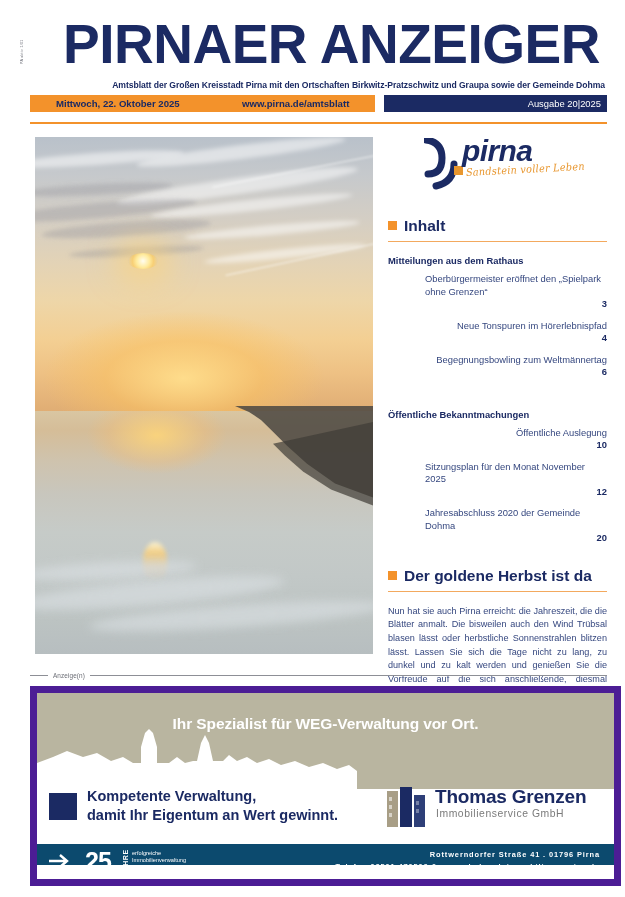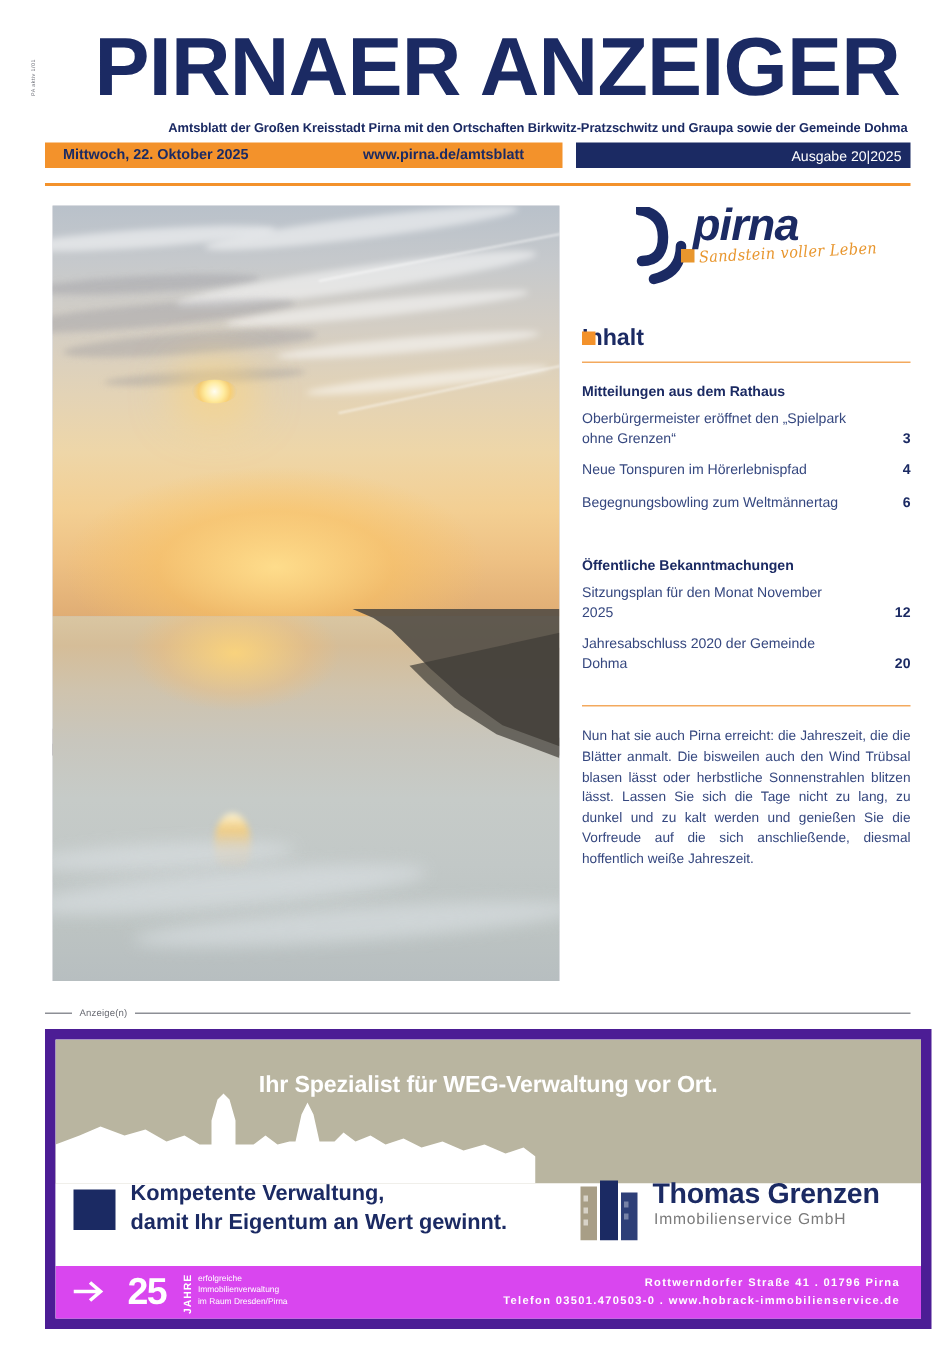--- a/index.html
+++ b/index.html
@@ -84,21 +84,21 @@
   }
   .datebar-orange {
     position: absolute;
     left: 0; top: 0;
     width: 345px;
     height: 17px;
     background: #f3922b;
   }
   .datebar-date {
     position: absolute;
-    left: 12px;
+    left: 26px;
     top: 3px;
     font-size: 9.6px;
     font-weight: 700;
     color: #1b2a63;
     white-space: nowrap;
     text-align: right;
   }
   .datebar-url {
     position: absolute;
     left: 212px;
@@ -292,20 +292,21 @@
     position: absolute;
     left: 66px;
     top: 34px;
     width: 9px;
     height: 9px;
     background: #e8962e;
   }
 
   .section-head {
     position: relative;
+    padding-left: 16px;
     font-size: 15.5px;
     font-weight: 700;
     color: #1b2a63;
     line-height: 18px;
   }
   .section-head::before {
     content: "";
     position: absolute;
     left: 0;
     top: 4px;
@@ -328,20 +329,21 @@
   }
   .toc-item {
     position: relative;
     display: flex;
     align-items: flex-end;
     justify-content: space-between;
     font-size: 9.4px;
     line-height: 12.5px;
     color: #35477f;
     margin-bottom: 9px;
+    flex-direction: column;
   }
   .toc-label {
     max-width: 182px;
     font-weight: 400;
   }
   .toc-page {
     font-size: 9.4px;
     font-weight: 700;
     color: #1b2a63;
     flex: 0 0 auto;
@@ -481,22 +483,22 @@
     font-size: 10.4px;
     color: #7a7a7a;
     letter-spacing: .55px;
     white-space: nowrap;
   }
   .ad-bot {
     position: absolute;
     left: 0;
     top: 151px;
     width: 577px;
-    height: 41px;
-    background: #d946ef;
+    height: 21px;
+    background: #0c4a6e;
   }
   .ad-arrow {
     position: absolute;
     left: 12px;
     top: 9px;
     width: 22px;
     height: 16px;
   }
   .ad-25 {
     position: absolute;
@@ -635,30 +637,35 @@
           <span class="toc-label">Begegnungsbowling zum Weltmännertag</span>
           <span class="toc-page">6</span>
         </div>
       </div>
 
       <div style="height:8px"></div>
 
       <div>
         <div class="toc-group-title">Öffentliche Bekanntmachungen</div>
         <div class="toc-item">
+          <span class="toc-label">Öffentliche Auslegung</span>
+          <span class="toc-page">10</span>
+        </div>
+        <div class="toc-item">
           <span class="toc-label">Sitzungsplan für den Monat November 2025</span>
           <span class="toc-page">12</span>
         </div>
         <div class="toc-item">
           <span class="toc-label">Jahresabschluss 2020 der Gemeinde Dohma</span>
           <span class="toc-page">20</span>
         </div>
       </div>
 
       <div class="article-head">
+        <div class="section-head">Der goldene Herbst ist da</div>
         <div class="section-rule"></div>
         <div class="article-body">Nun hat sie auch Pirna erreicht: die Jahreszeit, die die Blätter anmalt. Die bisweilen auch den Wind Trübsal blasen lässt oder herbstliche Sonnenstrahlen blitzen lässt. Lassen Sie sich die Tage nicht zu lang, zu dunkel und zu kalt werden und genießen Sie die Vorfreude auf die sich anschließende, diesmal hoffentlich weiße Jahreszeit.</div>
       </div>
     </div>
   </div>
 
   <div class="anzeige-row">
     <span class="anzeige-dash-l"></span>
     <span class="anzeige-text">Anzeige(n)</span>
     <span class="anzeige-dash-r"></span>

